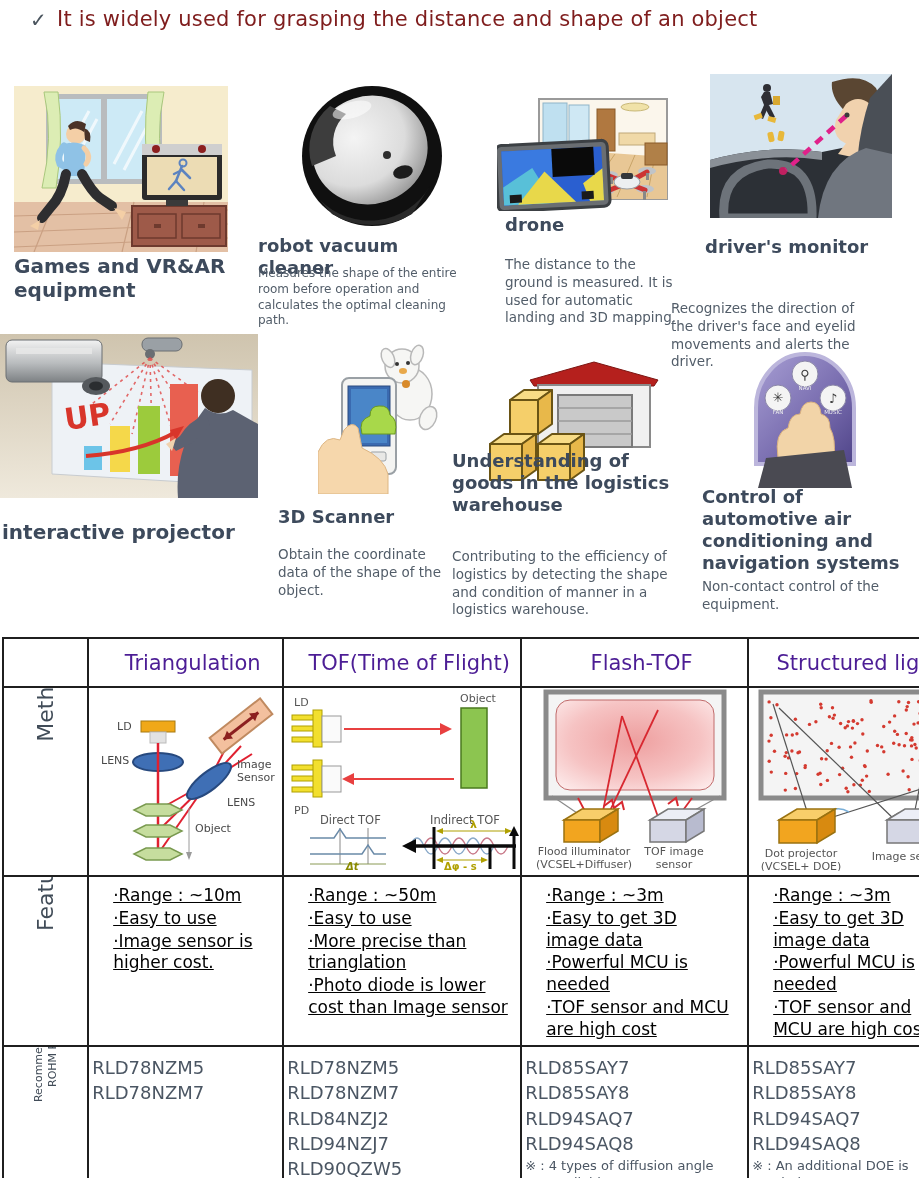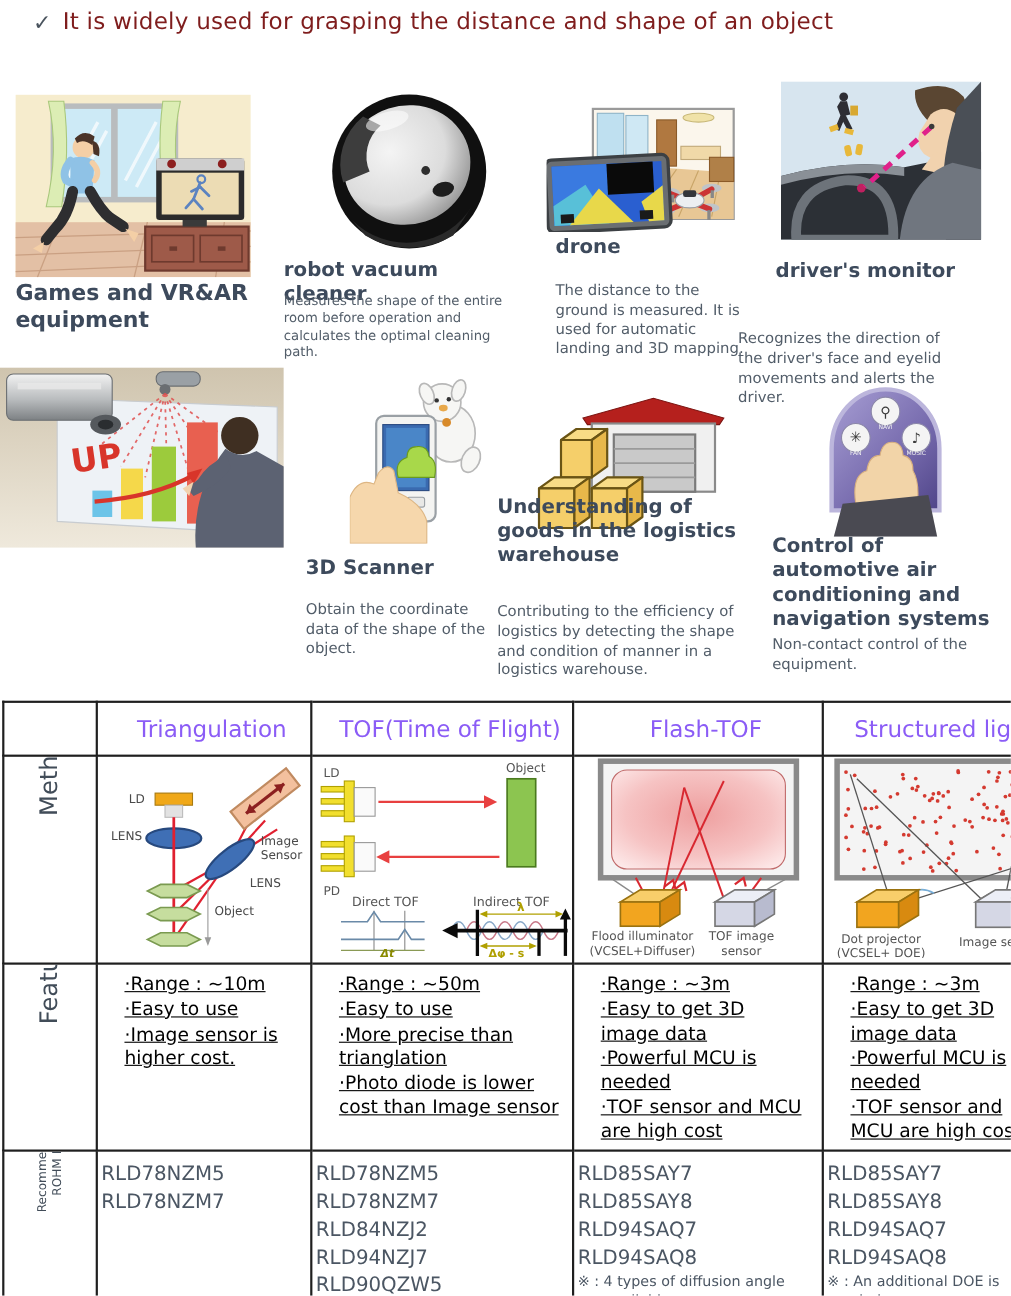--- a/index.html
+++ b/index.html
@@ -11,21 +11,21 @@
   .intro-line{position:absolute;left:57px;font-size:21px;color:#7f1d1d;letter-spacing:.2px;}
   
   .card-title{position:absolute;font-weight:bold;color:#3d4a5c;line-height:1.22;}
   .t20{font-size:20px;} .t18{font-size:18px;}
   .card-desc{position:absolute;font-size:13.5px;color:#525d69;line-height:1.32;}
   .card-desc.small{font-size:12px;}
   svg text{font-family:"DejaVu Sans","Liberation Sans",sans-serif;}
   
   .cmp-table{position:absolute;left:2px;top:637px;border-collapse:collapse;table-layout:fixed;}
   .cmp-table td,.cmp-table th{border:2px solid #1f1f1f;padding:0;vertical-align:top;overflow:hidden;}
-  .cmp-table th.colhead{font-weight:normal;font-size:21px;color:#8b5cf6;text-align:center;vertical-align:middle;padding-left:14px;}
+  .cmp-table th.colhead{font-weight:normal;font-size:21px;color:#4c1d95;text-align:center;vertical-align:middle;padding-left:14px;}
   .rot-wrap{display:flex;align-items:center;justify-content:center;height:100%;width:100%;}
   .vlabel{transform:rotate(-90deg);white-space:nowrap;font-size:22px;color:#414c58;}
   .vlabel-small{transform:rotate(-90deg);font-size:11px;color:#414c58;text-align:center;line-height:1.25;white-space:nowrap;}
   .method-cell{vertical-align:middle;text-align:center;}
   .features{padding:8px 6px 4px 24px;font-size:17px;color:#000000;line-height:1.28;text-decoration:underline;}
   .feat{margin-bottom:1px;}
   .fw-1 .feat{max-width:180px;} .fw-2 .feat{max-width:226px;} .fw-3 .feat{max-width:185px;} .fw-4 .feat{max-width:185px;}
   .parts{padding:8px 6px 4px 3px;font-size:18px;color:#4b5663;line-height:1.4;}
   .pn-note{font-size:13px;color:#4b5663;line-height:1.3;margin-top:2px;max-width:190px;}
 </style>
@@ -242,20 +242,21 @@
     <rect x="170" y="50" width="28" height="92" fill="#e86050"></rect>
     <text x="66" y="96" font-size="30" font-weight="bold" fill="#d8352a" transform="rotate(-8 66 96)">UP</text>
     <path d="M86,122 Q140,118 176,98" fill="none" stroke="#d8352a" stroke-width="4"></path>
     <polygon points="184,92 170,96 176,106" fill="#d8352a"></polygon>
 
     <circle cx="218" cy="62" r="17" fill="#3f2f22"></circle>
     <path d="M205,74 q14,10 28,2 l25,14 l0,74 l-80,0 q-4,-50 27,-90 Z" fill="#5c6272"></path>
     <path d="M206,80 q-18,8 -26,22 l-10,8 l6,7 l12,-6 q14,-8 22,-20 Z" fill="#5c6272"></path>
     <path d="M176,104 l-10,6 l6,7 Z" fill="#f1d2ae"></path>
   </svg>
+  <div class="card-title t20" style="left:2px;top:520px;width:250px;">interactive projector</div>
 
   <svg class="abs" style="left:318px;top:342px;" width="122" height="152" viewBox="0 0 122 152">
 
     <g stroke="#b8b8b8" stroke-width="1.5" fill="#f6f6f4">
       <ellipse cx="92" cy="52" rx="22" ry="26"></ellipse>
       <circle cx="84" cy="24" r="17"></circle>
       <ellipse cx="70" cy="16" rx="6" ry="10" transform="rotate(-24 70 16)"></ellipse>
       <ellipse cx="99" cy="13" rx="6" ry="10" transform="rotate(18 99 13)"></ellipse>
       <ellipse cx="110" cy="76" rx="8" ry="12" transform="rotate(24 110 76)"></ellipse>
     </g>

